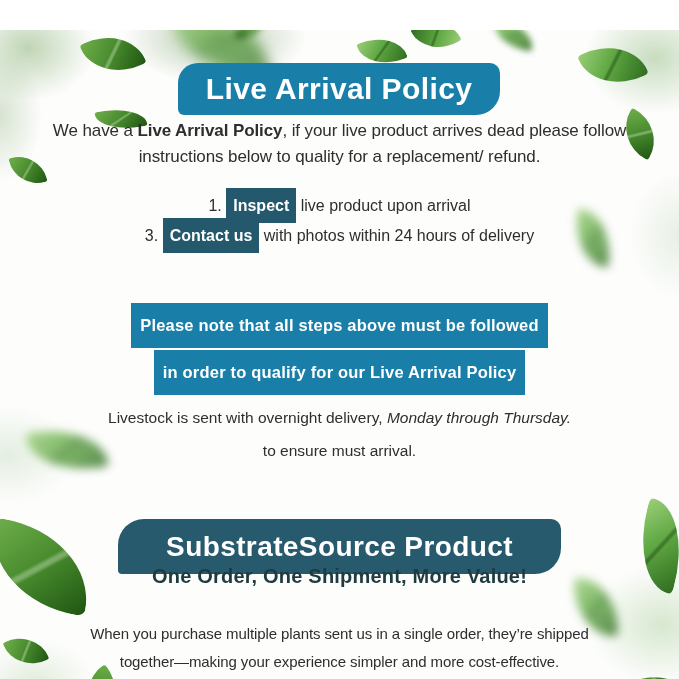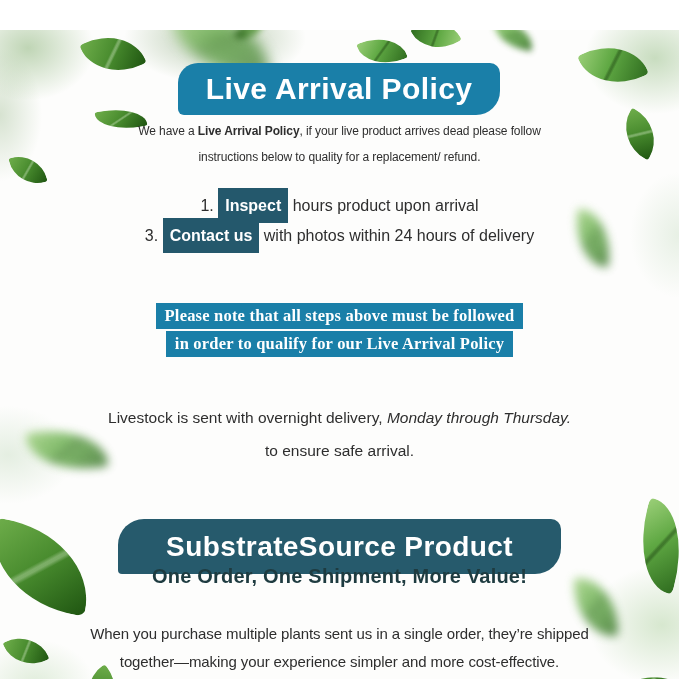--- a/index.html
+++ b/index.html
@@ -43,28 +43,28 @@
     position:absolute; display:flex; align-items:center; justify-content:center;
     color:#fff; font-weight:bold; letter-spacing:.4px;
   }
   .banner-policy  { left:178px; top:33px;  width:322px; height:52px; font-size:30px;
                     background:#1a7fa8; border-radius:20px 10px 24px 6px; }
   .banner-product { left:118px; top:489px; width:443px; height:55px; font-size:28px;
                     background:#265a6c; border-radius:26px 10px 26px 4px; }
 
   
   .tblock { position:absolute; left:0; width:679px; text-align:center; color:#2e2e2e; }
-  .intro    { top:88px;  font-size:12px;   line-height:26px; letter-spacing:-.1px; }
+  .intro    { top:88px;  font-size:17px;   line-height:26px; letter-spacing:-.1px; }
   .intro b  { font-weight:bold; }
   .steps    { top:161px; font-size:16px; }
   .step     { line-height:30px; }
   .hl       { background:#24586c; color:#fff; font-weight:bold; padding:9px 7px; }
   .notebox  { top:272px; }
   .note-line{ display:inline-block; background:#1a7fa8; color:#fff; font-weight:bold;
-              font-size:16.5px; padding:3px 9px; margin:1px 0; letter-spacing:.2px;font-family:Liberation Serif, serif; }
+              font-size:16.5px; padding:13px 9px; margin:1px 0; letter-spacing:.2px; }
   .shipping { top:371px; font-size:15.5px; line-height:33px; }
   .shipping i { }
   .tagline  { top:535px; font-size:20px; font-weight:bold; color:#1e3b40; letter-spacing:.2px; }
   .footer   { top:590px; font-size:15px; line-height:28px; letter-spacing:-.1px; }
 </style>
 </head>
 <body>
 
 <div class="canvas">
 
@@ -90,32 +90,32 @@
   <div class="banner banner-policy">
     <span>Live Arrival Policy</span>
   </div>
 
   <div class="tblock intro">
     <div><span>We have a </span><b>Live Arrival Policy</b><span>, if your live product arrives dead please follow</span></div>
     <div>instructions below to quality for a replacement/ refund.</div>
   </div>
 
   <div class="tblock steps">
-    <div class="step"><span>1. </span><span class="hl">Inspect</span><span> hours product upon arrival</span></div>
+    <div class="step"><span>1. </span><span class="hl">Inspect</span><span> live product upon arrival</span></div>
     <div class="step"><span>3. </span><span class="hl">Contact us</span><span> with photos within 24 hours of delivery</span></div>
   </div>
 
   <div class="tblock notebox">
     <div><span class="note-line">Please note that all steps above must be followed</span></div>
     <div><span class="note-line">in order to qualify for our Live Arrival Policy</span></div>
   </div>
 
   <div class="tblock shipping">
     <div><span>Livestock is sent with overnight delivery, </span><i>Monday through Thursday.</i></div>
-    <div>to ensure safe arrival.</div>
+    <div>to ensure must arrival.</div>
   </div>
 
   <div class="banner banner-product">
     <span>SubstrateSource Product</span>
   </div>
 
   <div class="tblock tagline">One Order, One Shipment, More Value!</div>
 
   <div class="tblock footer">
     <div>When you purchase multiple plants sent us in a single order, they’re shipped</div>

